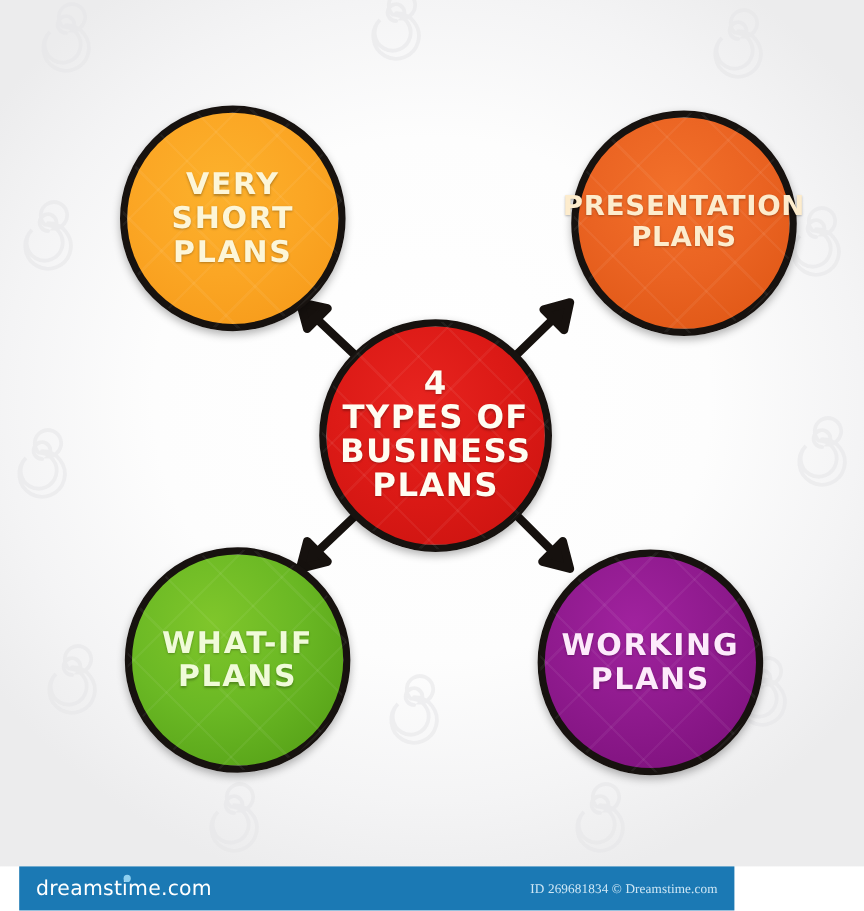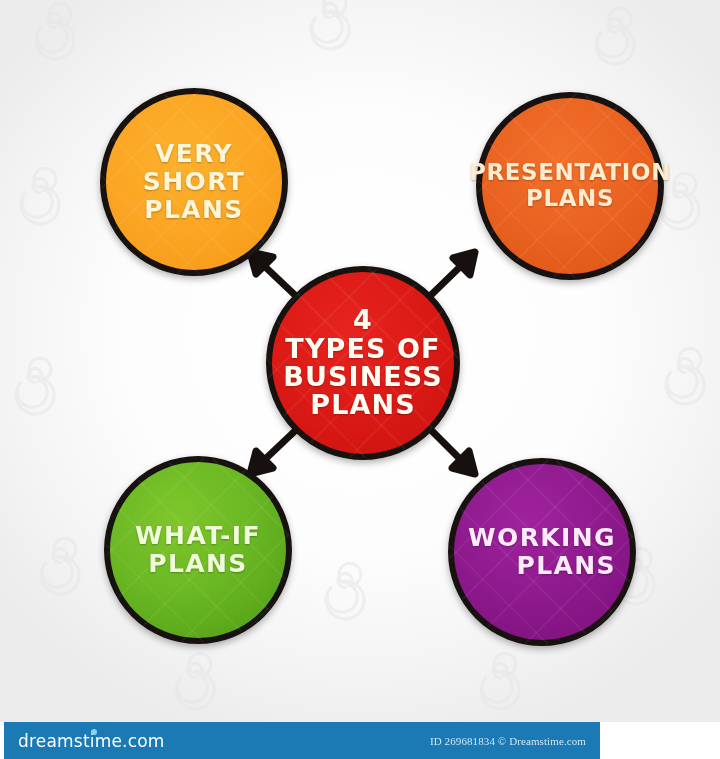--- a/index.html
+++ b/index.html
@@ -117,28 +117,27 @@
     background: radial-gradient(circle at 38% 32%, #7fc62b 0%, #6ab824 46%, #4f9a13 100%);
     text-align: center;
   }
   #bubble-what-if .label { font-size: 25px; color: #f0fbd9; }
 
   
   #bubble-working {
     left: 448px; top: 458px;
     width: 188px; height: 188px;
     background: radial-gradient(circle at 42% 32%, #a0229e 0%, #8e1a8d 48%, #7a0f79 100%);
-    text-align: right;
   }
   #bubble-working .label { font-size: 25px; color: #fdeafb; }
 
   
   .footer {
     position: absolute;
-    left: 4px; top: 722px;
+    left: 16px; top: 722px;
     width: 596px; height: 37px;
     background: #1b79b4;
     display: flex;
     align-items: center;
     justify-content: space-between;
     padding: 0 14px;
   }
   .footer-logo {
     position: relative;
     color: #ffffff;

